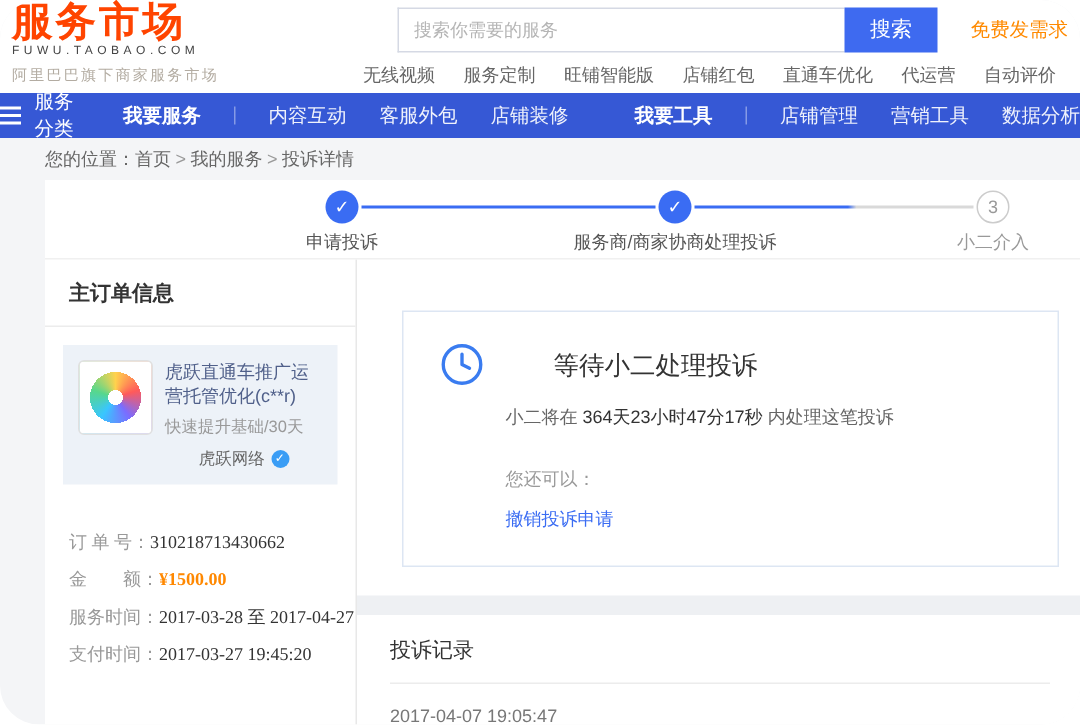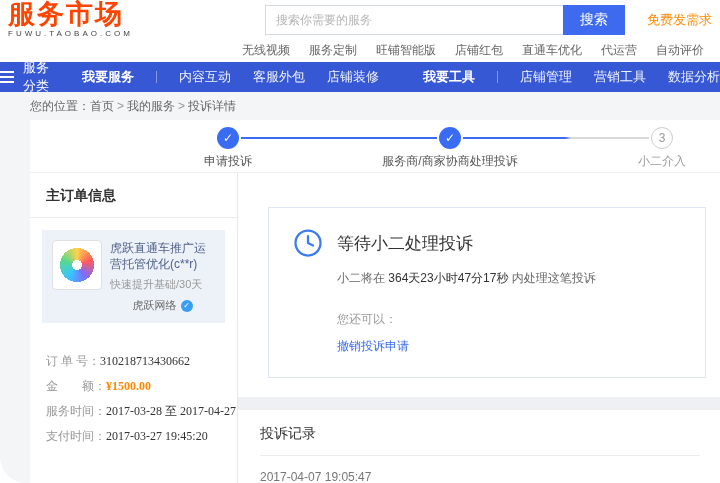--- a/index.html
+++ b/index.html
@@ -71,40 +71,41 @@
   .field-label{color:#999;}
   .field-value{color:#333;}
   .field-value.amount{color:#ff8800;font-weight:bold;}
 
   
   .right-col{flex:1;display:flex;flex-direction:column;background:#fff;}
   .status-area{height:238px;box-sizing:border-box;}
   .status-box{margin:34px 16px 0 30px;width:438px;box-sizing:border-box;border:1px solid #dde6f3;padding:20px 24px 22px;}
   .status-head{display:flex;align-items:center;gap:14px;}
   .clock-icon{width:30px;height:30px;}
-  .status-title{font-size:17px;color:#333;}
+  .status-title{font-size:17px;color:#333;margin-left:32px;}
   .status-msg{margin:12px 0 0 44px;font-size:12px;color:#666;}
   .countdown{color:#333;}
   .status-hint{margin:24px 0 0 44px;font-size:12px;color:#999;}
   .status-action{display:inline-block;margin:10px 0 0 44px;font-size:12px;color:#3a6cf3;cursor:pointer;text-decoration:none;}
   .v-gap{height:14px;background:#eef0f3;}
   .complaint{flex:1;background:#fff;padding:15px 22px 0;}
   .complaint-title{font-size:14px;font-weight:normal;color:#333;padding-bottom:12px;border-bottom:1px solid #ececec;}
   .complaint-entry-time{padding-top:14px;font-size:12px;color:#777;}
 </style>
 </head>
 <body>
 
 <div class="page">
 
   <header class="topbar">
     <div class="logo">
       <div class="logo-cn">服务市场</div>
       <div class="logo-en">FUWU.TAOBAO.COM</div>
     </div>
+    <div class="tagline">阿里巴巴旗下商家服务市场</div>
 
     <div class="search-wrap">
       <input class="search-input" placeholder="搜索你需要的服务" style="">
       <button class="search-btn">搜索</button>
     </div>
 
     <a class="free-demand">免费发需求</a>
 
     <nav class="quick-links">
       <a>无线视频</a>

